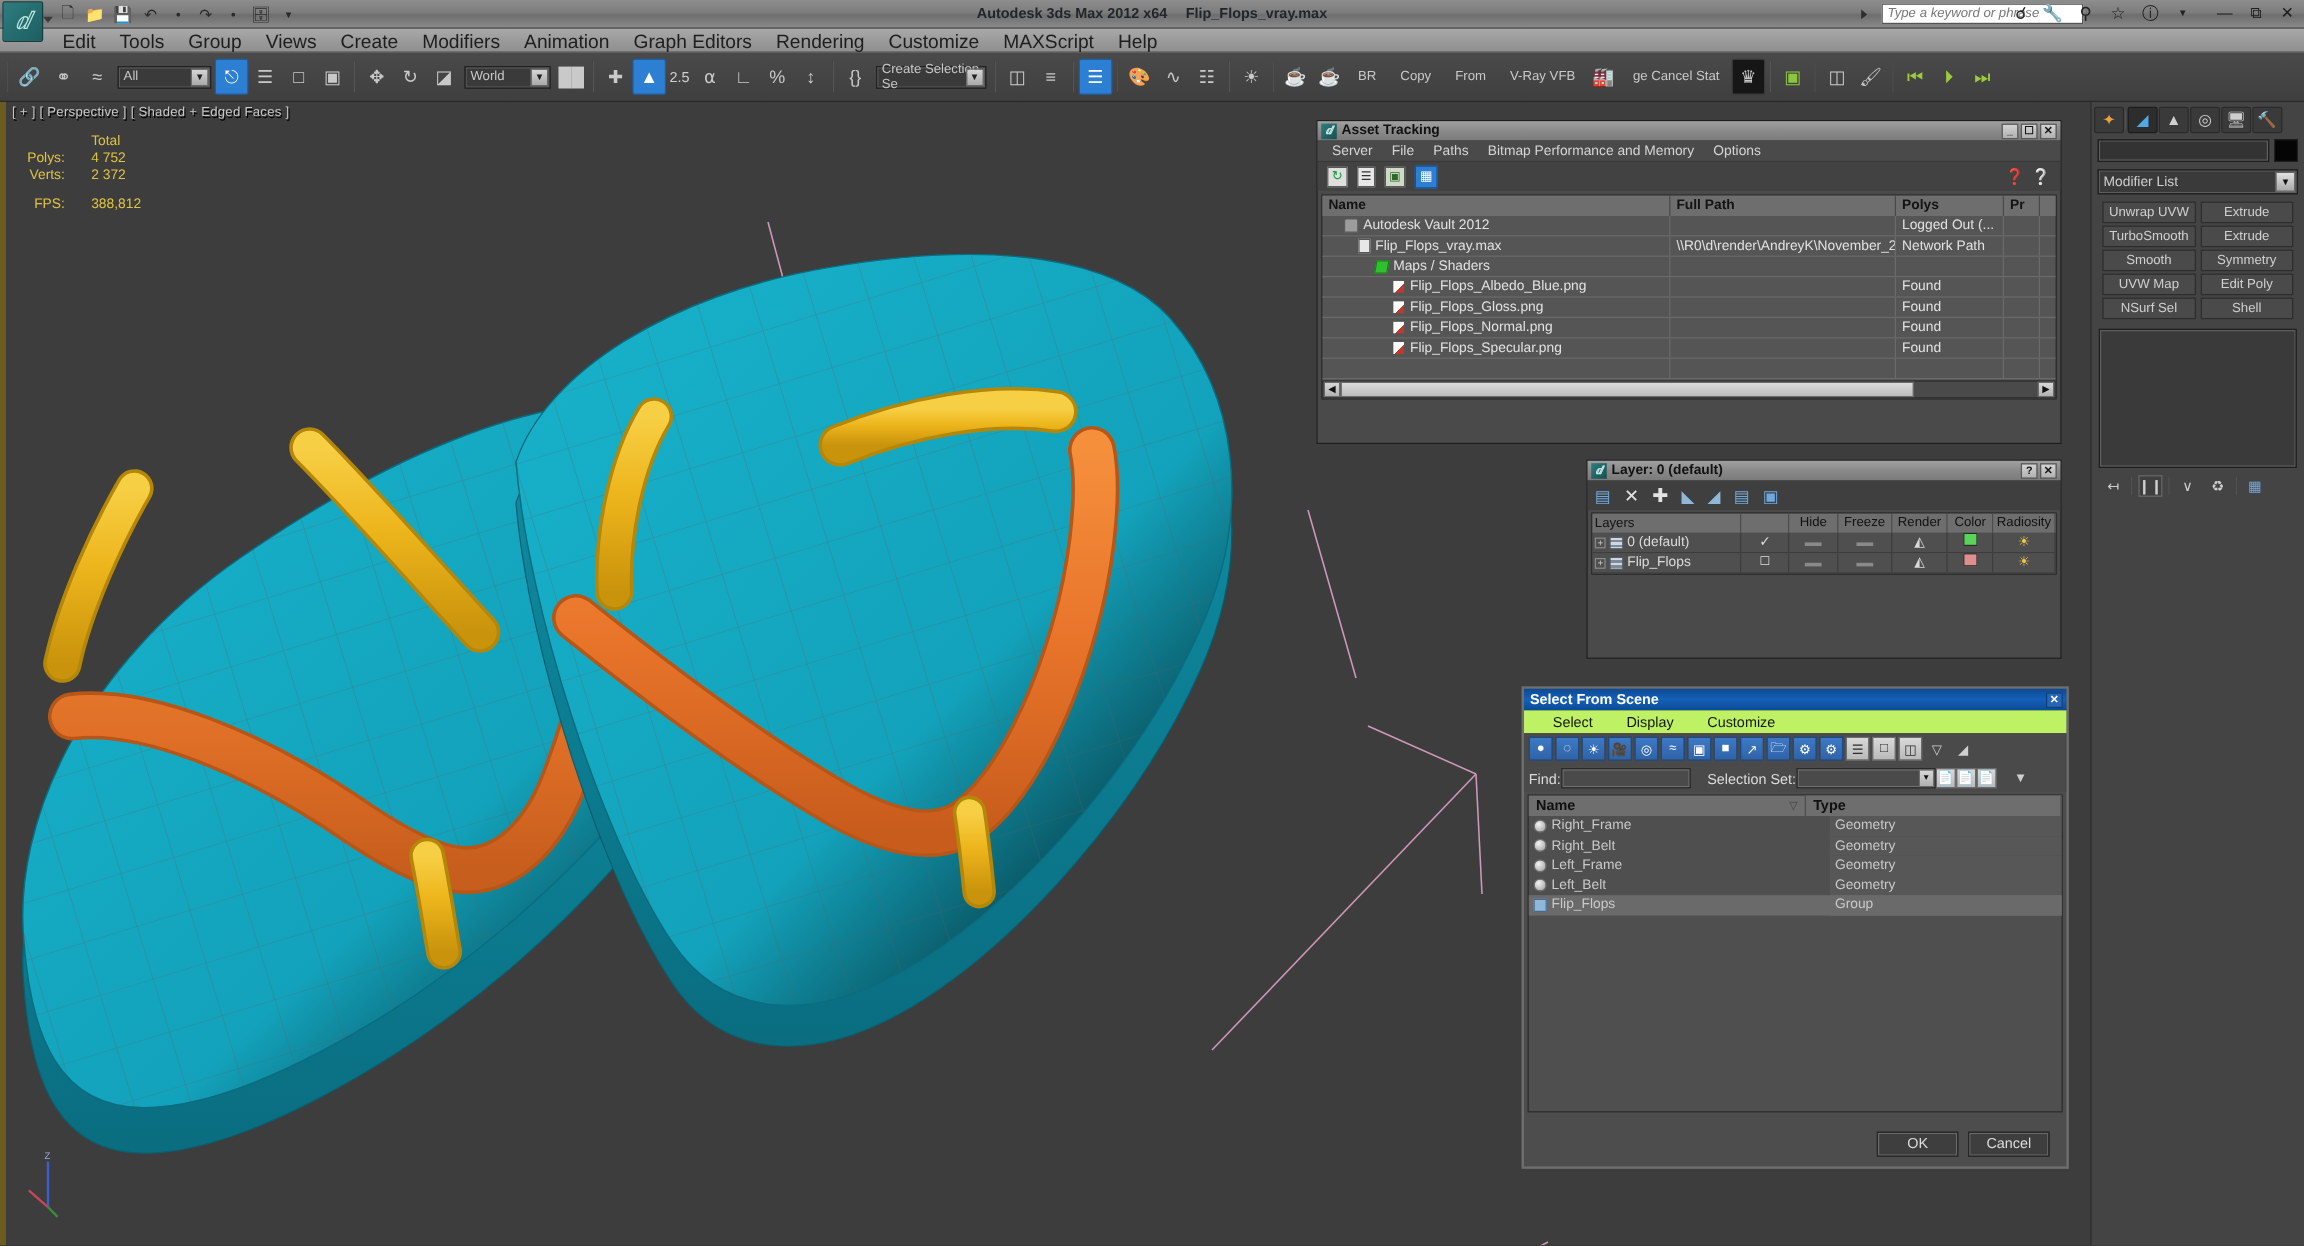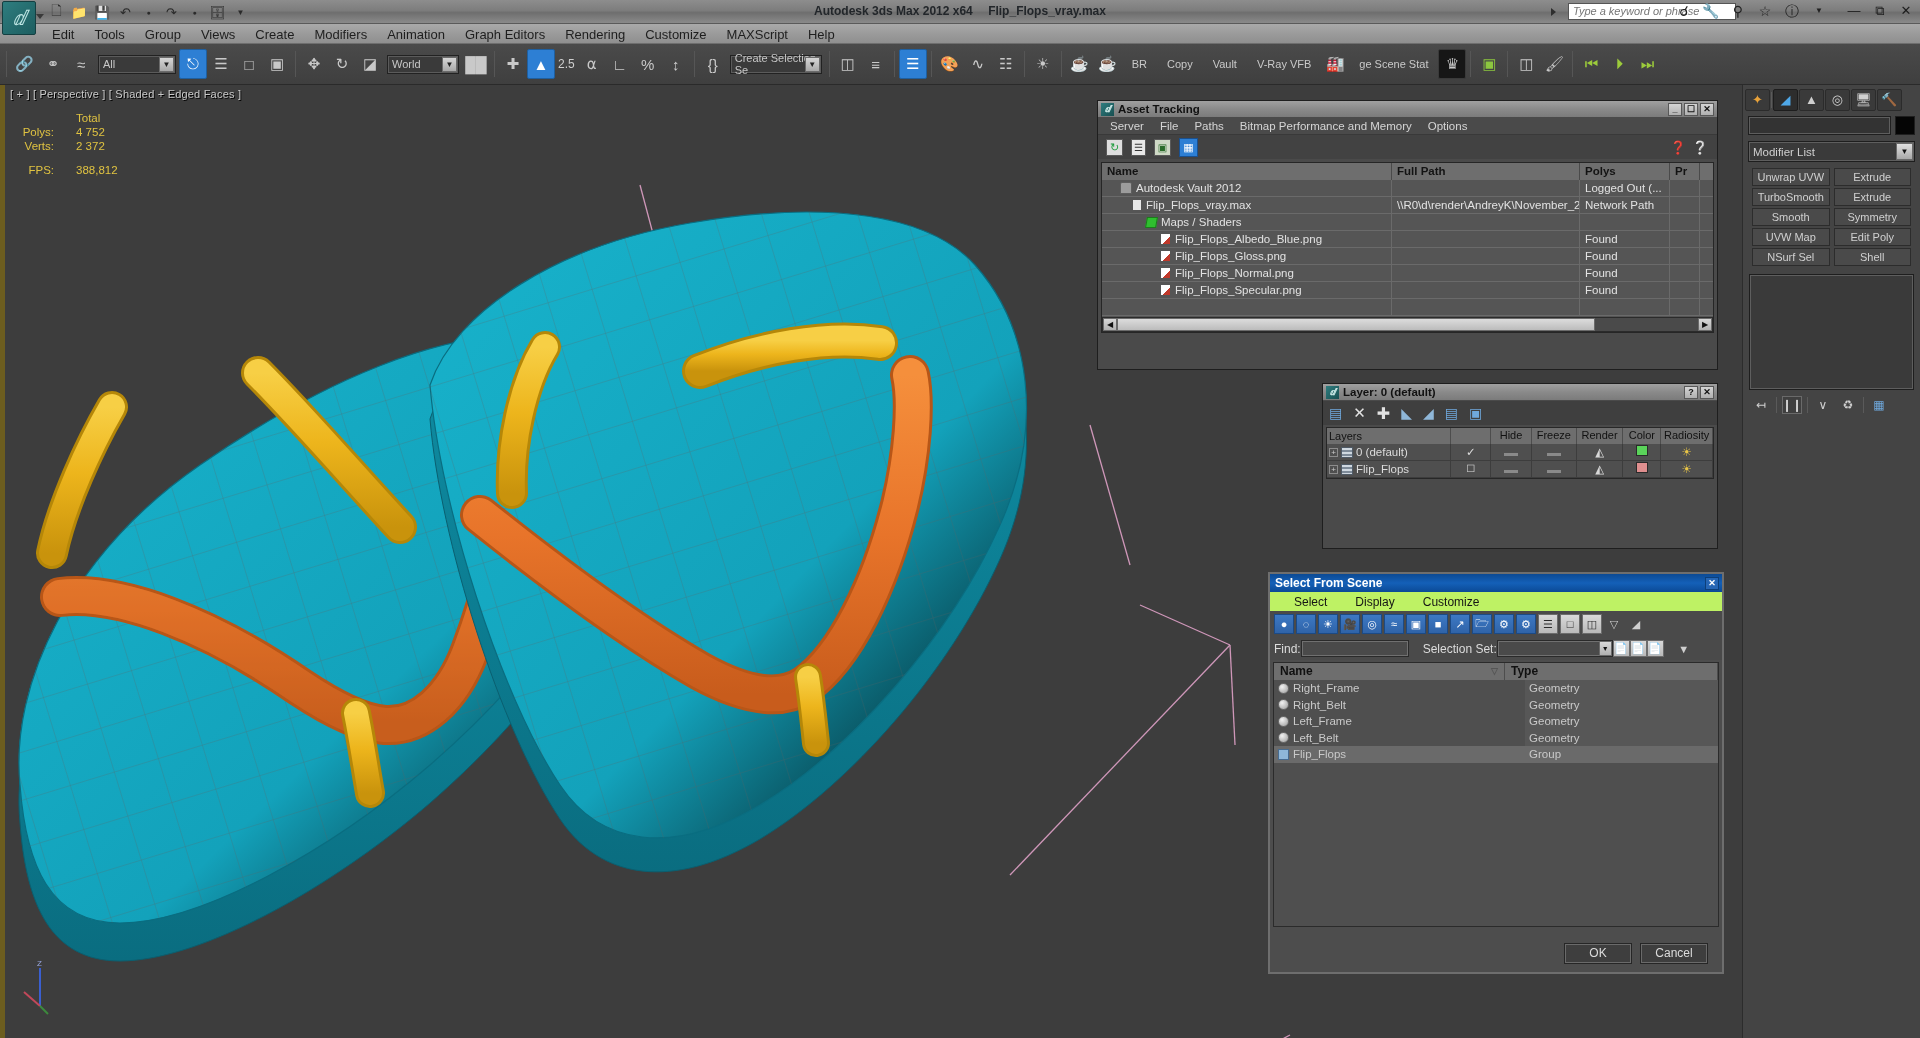--- a/index.html
+++ b/index.html
@@ -49,21 +49,21 @@
   .winbtns { position: absolute; right: 6px; top: 2px; display: flex; gap: 10px; color: #1c1c1c; font-size: 13px; }
   .winbtns div { width: 16px; text-align: center; line-height: 18px; }
 
   
   .menubar {
     position: absolute; left: 0; top: 24px; width: 1920px; height: 20px;
     background: linear-gradient(to bottom,#a9a9a9,#9b9b9b 50%,#8f8f8f);
     border-bottom: 1px solid #6e6e6e;
   }
   .menuitems { position: absolute; left: 42px; top: 0; display: flex; }
-  .menuitems .mi { padding: 3px 10px; font-size: 13px; color: #1e1e1e; cursor: default; }
+  .menuitems .mi { padding: 3px 10px; font-size: 16px; color: #1e1e1e; cursor: default; }
 
   
   .qat { position: absolute; left: 46px; top: 2px; display: flex; gap: 2px; align-items: center; z-index: 15; }
   .qat .qi { width: 21px; height: 20px; display: flex; align-items: center; justify-content: center; font-size: 13px; color: #2a2a2a; }
 
   
   .toolbar {
     position: absolute; left: 0; top: 44px; width: 1920px; height: 41px;
     background: linear-gradient(to bottom,#4a4a4a,#3f3f3f);
     border-bottom: 1px solid #2a2a2a; display: flex; align-items: center; padding-left: 2px;
@@ -355,24 +355,24 @@
     <div class="tb-btn">🎨</div>
     <div class="tb-btn">∿</div>
     <div class="tb-btn">☷</div>
     <div class="tb-sep"></div>
     <div class="tb-btn">☀</div>
     <div class="tb-sep"></div>
     <div class="tb-btn">☕</div>
     <div class="tb-btn">☕</div>
     <div class="tb-text">BR</div>
     <div class="tb-text">Copy</div>
-    <div class="tb-text">Vault</div>
+    <div class="tb-text">From</div>
     <div class="tb-text">V-Ray VFB</div>
     <div class="tb-btn" style="color:#e8c547;">🏭</div>
-    <div class="tb-text">ge Scene Stat</div>
+    <div class="tb-text">ge Cancel Stat</div>
     <div class="tb-btn" style="background:#161616;border:1px solid #3a3a3a;">♛</div>
     <div class="tb-sep"></div>
     <div class="tb-btn" style="color:#8cc63f;">▣</div>
     <div class="tb-sep"></div>
     <div class="tb-btn">◫</div>
     <div class="tb-btn">🖌</div>
     <div class="tb-sep"></div>
     <div class="tb-btn" style="color:#9ccb3b;">⏮</div>
     <div class="tb-btn" style="color:#9ccb3b;">⏵</div>
     <div class="tb-btn" style="color:#9ccb3b;">⏭</div>

